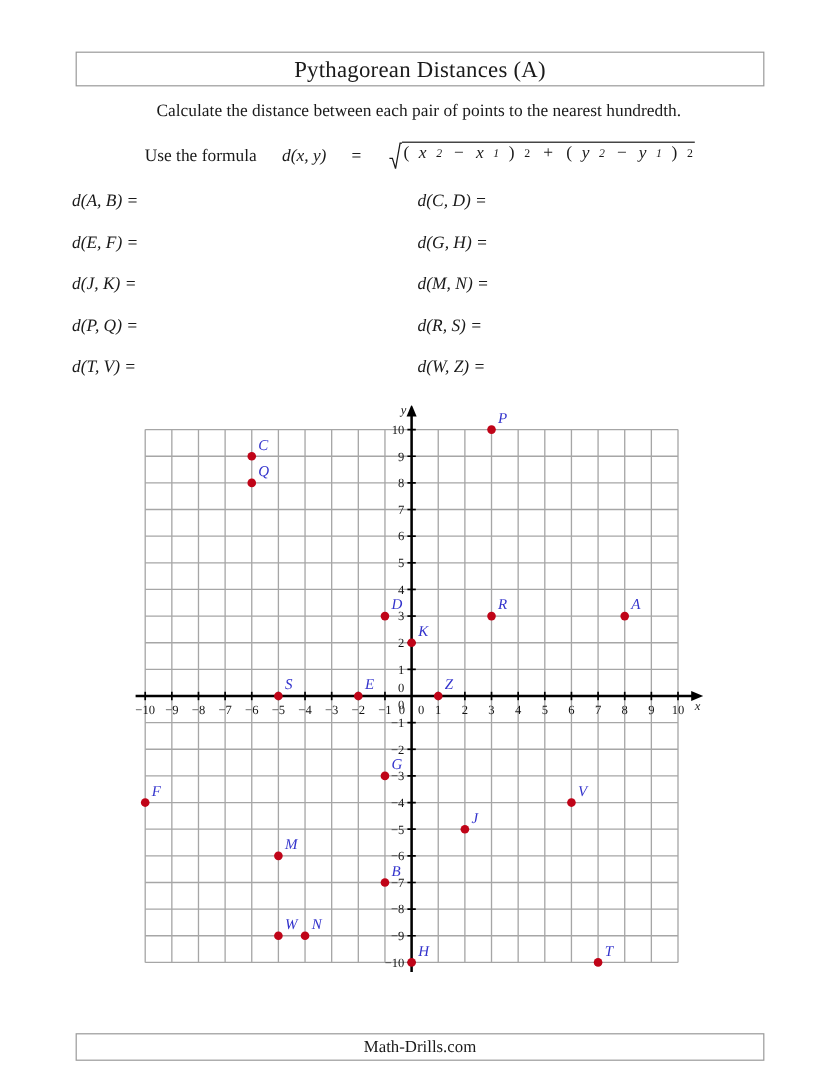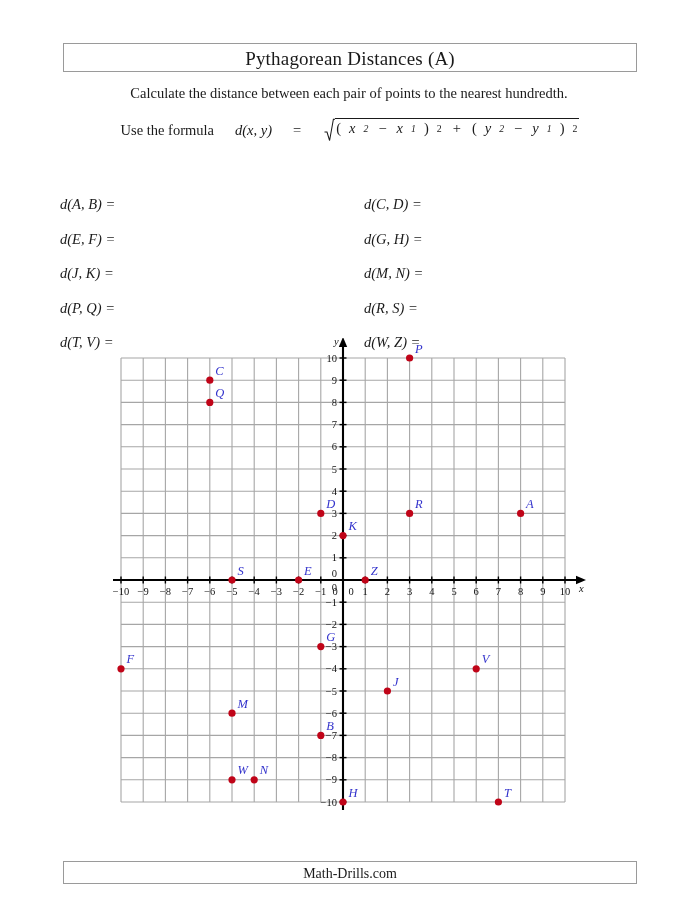--- a/index.html
+++ b/index.html
@@ -92,24 +92,23 @@
   }
   sub.idx {
     font-size: 0.68em;
     vertical-align: sub;
     font-style: italic;
   }
   
   .qcol {
     position: absolute;
     font-size: 14.5px;
-    margin-top: 36px;
   }
   #qcol-left  { left: 60px;  top: 160px; }
-  #qcol-right { left: 364px; top: 160px; }
+  #qcol-right { left: 348px; top: 160px; }
   .qitem {
     height: 34.5px;
     white-space: nowrap;
     font-style: italic;
   }
   
   #graph-wrap {
     position: absolute;
     left: 110px;
     top: 338px;

